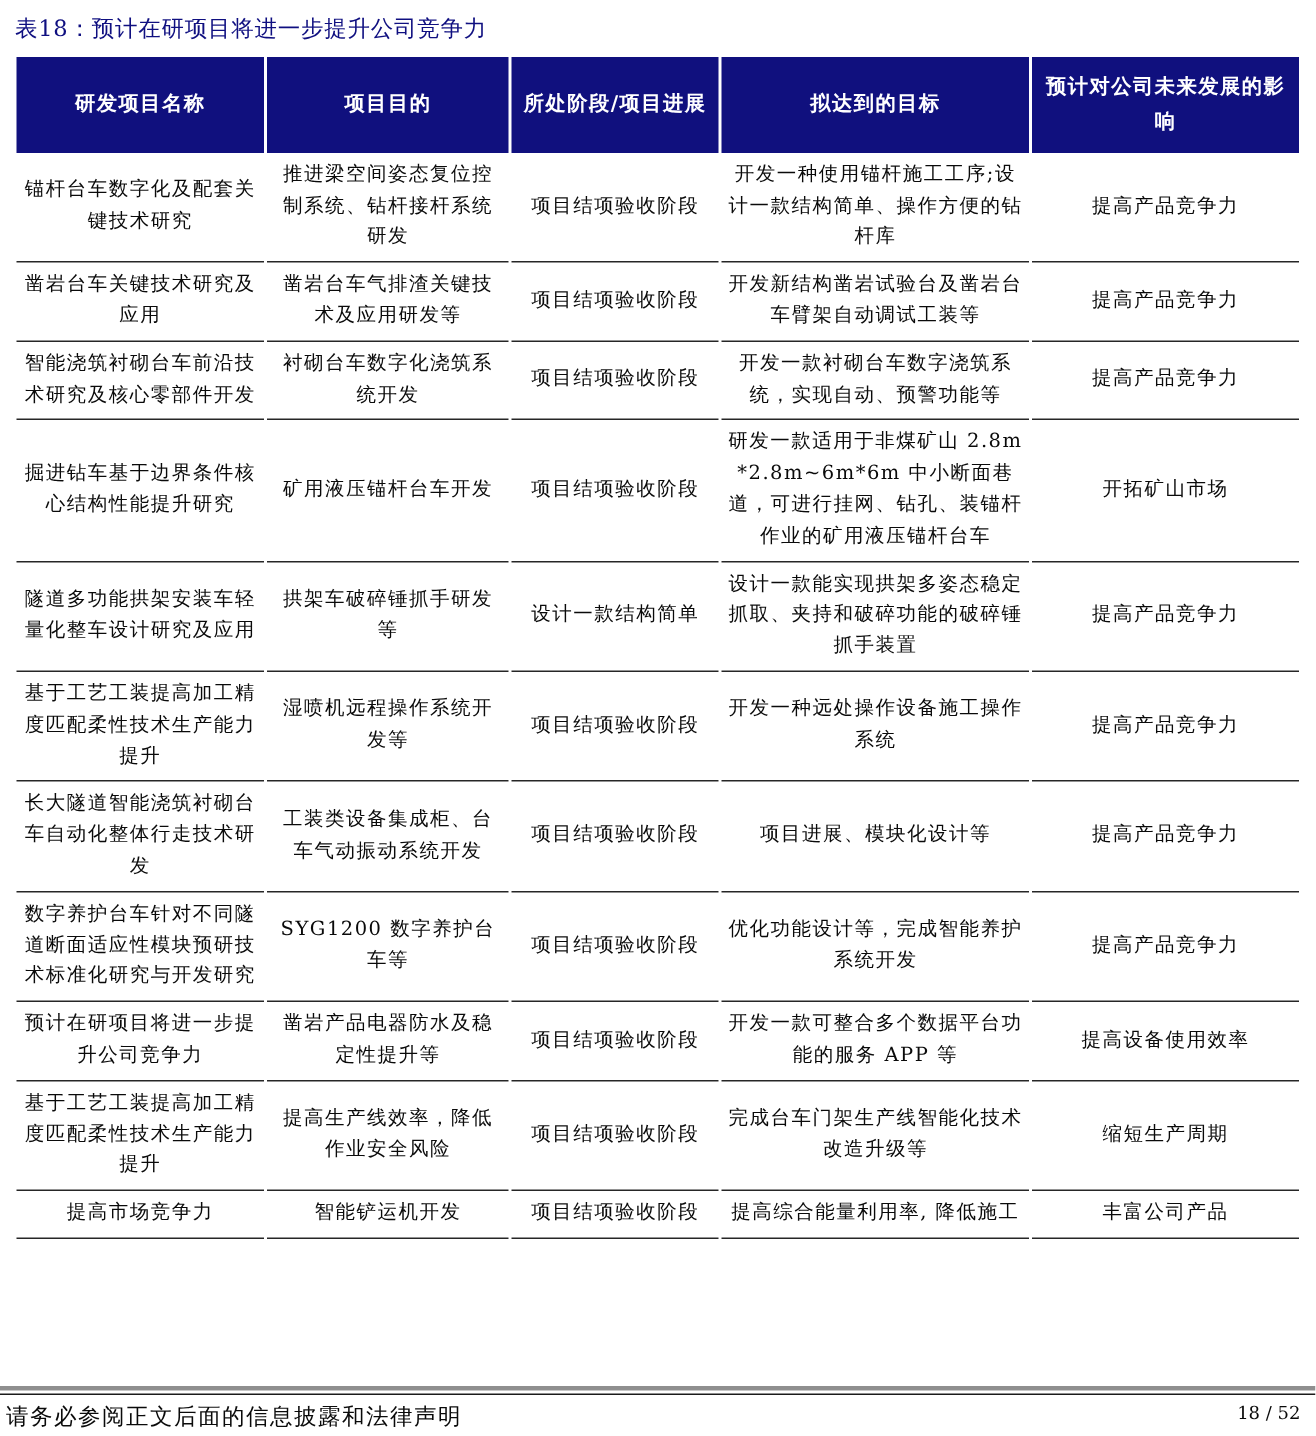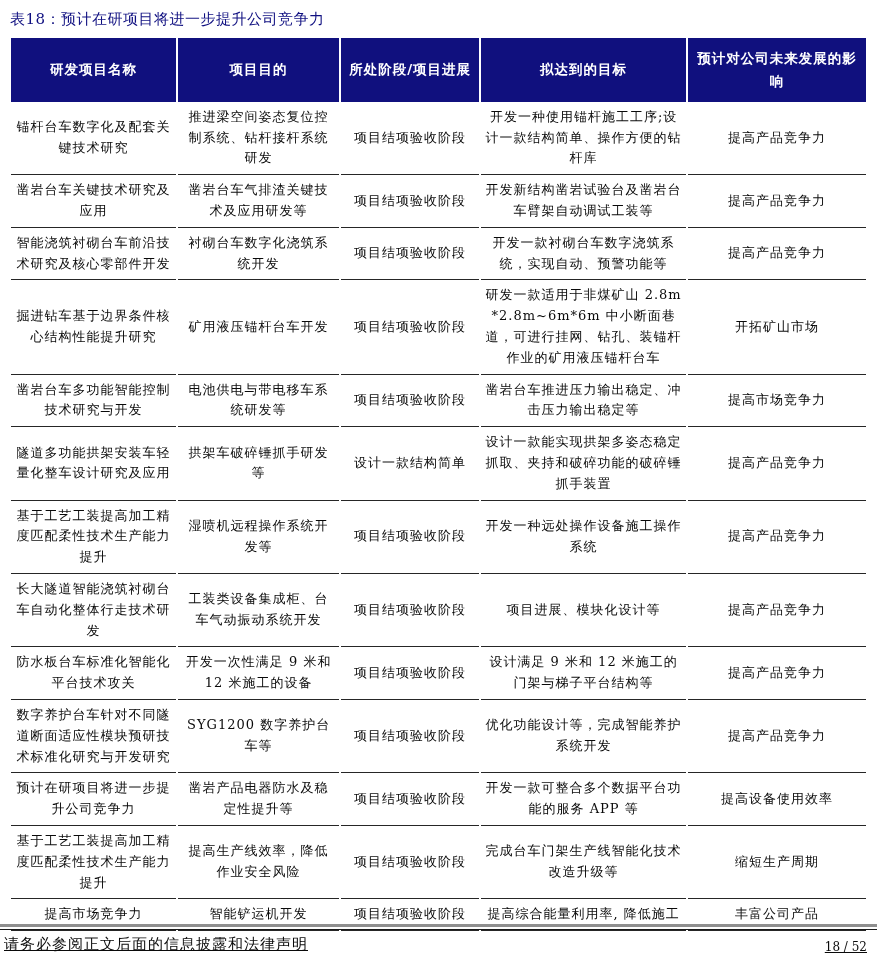--- a/index.html
+++ b/index.html
@@ -74,23 +74,22 @@
     background: #8f8f8f;
   }
   .rule-black {
     height: 1.5px;
     background: #1a1a1a;
     margin-top: 2px;
   }
   .footer-row {
     display: flex;
     justify-content: space-between;
-    align-items: flex-end;
+    align-items: flex-start;
     padding: 5px 10px 0 4px;
-    text-decoration: underline;
   }
   .disclaimer {
     font-size: 15px;
     letter-spacing: 1px;
   }
   .page-num {
     font-size: 12px;
   }
 </style>
 </head>
@@ -140,52 +139,38 @@
           <td>提高产品竞争力</td>
         </tr>
         <tr>
           <td>掘进钻车基于边界条件核心结构性能提升研究</td>
           <td>矿用液压锚杆台车开发</td>
           <td>项目结项验收阶段</td>
           <td>研发一款适用于非煤矿山 2.8m*2.8m~6m*6m 中小断面巷道，可进行挂网、钻孔、装锚杆作业的矿用液压锚杆台车</td>
           <td>开拓矿山市场</td>
         </tr>
         <tr>
-          <td>凿岩台车多功能智能控制技术研究与开发</td>
-          <td>电池供电与带电移车系统研发等</td>
-          <td>项目结项验收阶段</td>
-          <td>凿岩台车推进压力输出稳定、冲击压力输出稳定等</td>
-          <td>提高市场竞争力</td>
-        </tr>
-        <tr>
           <td>隧道多功能拱架安装车轻量化整车设计研究及应用</td>
           <td>拱架车破碎锤抓手研发等</td>
           <td>设计一款结构简单</td>
           <td>设计一款能实现拱架多姿态稳定抓取、夹持和破碎功能的破碎锤抓手装置</td>
           <td>提高产品竞争力</td>
         </tr>
         <tr>
           <td>基于工艺工装提高加工精度匹配柔性技术生产能力提升</td>
           <td>湿喷机远程操作系统开发等</td>
           <td>项目结项验收阶段</td>
           <td>开发一种远处操作设备施工操作系统</td>
           <td>提高产品竞争力</td>
         </tr>
         <tr>
           <td>长大隧道智能浇筑衬砌台车自动化整体行走技术研发</td>
           <td>工装类设备集成柜、台车气动振动系统开发</td>
           <td>项目结项验收阶段</td>
           <td>项目进展、模块化设计等</td>
-          <td>提高产品竞争力</td>
-        </tr>
-        <tr>
-          <td>防水板台车标准化智能化平台技术攻关</td>
-          <td>开发一次性满足 9 米和 12 米施工的设备</td>
-          <td>项目结项验收阶段</td>
-          <td>设计满足 9 米和 12 米施工的门架与梯子平台结构等</td>
           <td>提高产品竞争力</td>
         </tr>
         <tr>
           <td>数字养护台车针对不同隧道断面适应性模块预研技术标准化研究与开发研究</td>
           <td>SYG1200 数字养护台车等</td>
           <td>项目结项验收阶段</td>
           <td>优化功能设计等，完成智能养护系统开发</td>
           <td>提高产品竞争力</td>
         </tr>
         <tr>

